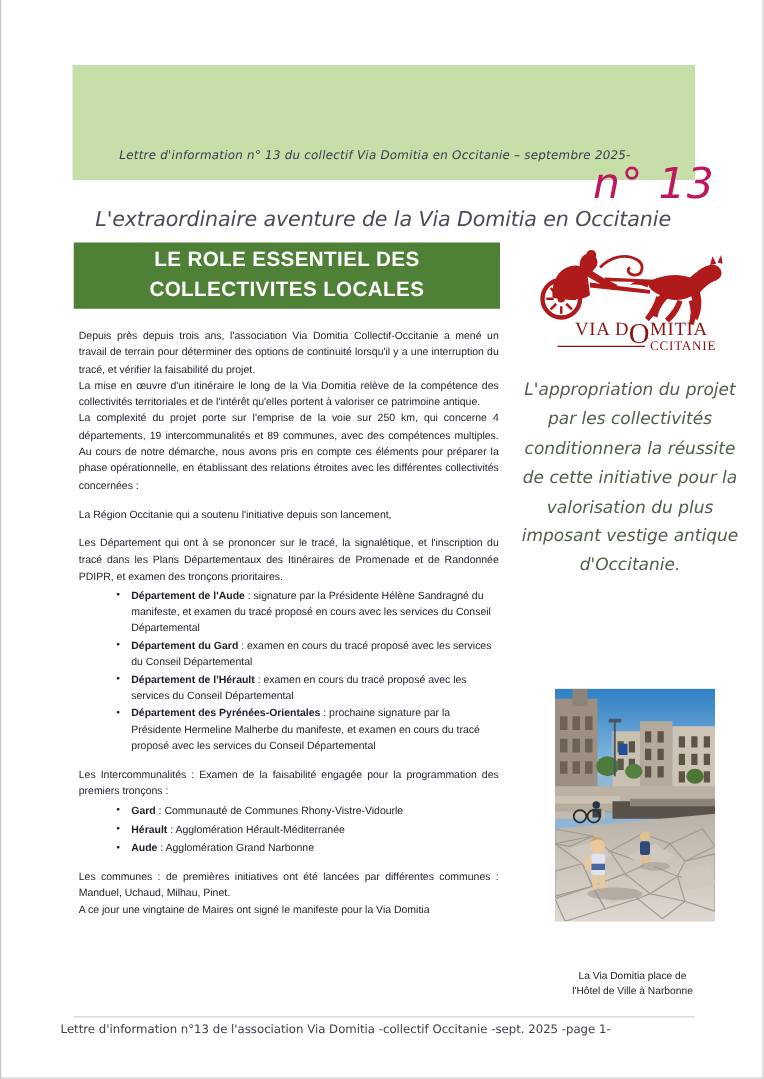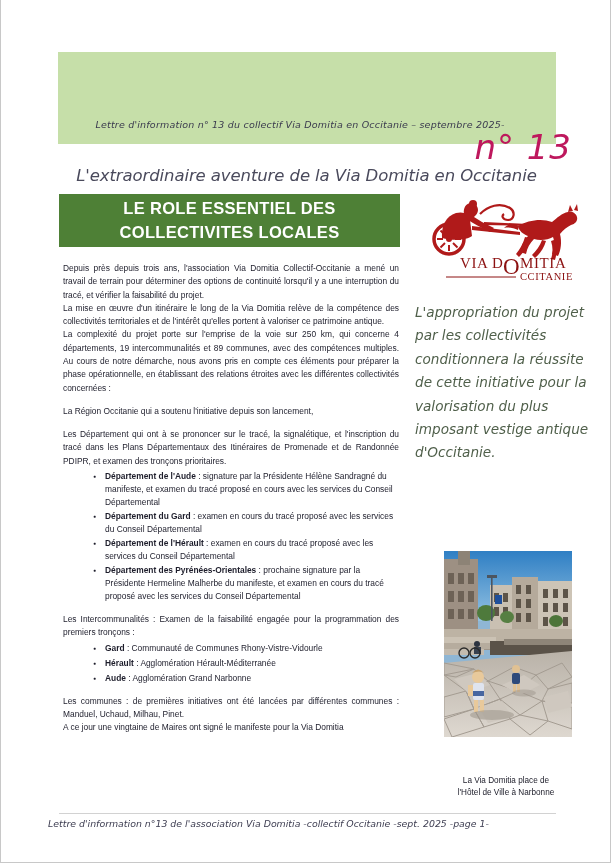--- a/index.html
+++ b/index.html
@@ -165,20 +165,21 @@
     position: relative;
     height: 88px;
   }
   .logo-wrap svg { display: block; }
 
   .quote {
     font-family: "DejaVu Sans", sans-serif;
     font-size: 13.6px;
     line-height: 1.72;
     color: #4f5f4a;
+    text-align: center;
     font-style: italic;
     padding: 0 4px;
     margin-top: 17px;
   }
 
   
   .photo-box {
     position: absolute;
     left: 443px;
     top: 551px;
@@ -212,21 +213,20 @@
   }
   .footer-text {
     position: absolute;
     left: 0;
     top: 818px;
     width: 535px;
     text-align: center;
     font-family: "DejaVu Sans", sans-serif;
     font-size: 9.4px;
     color: #3c3c50;
-    font-style: italic;
   }
 </style>
 </head>
 <body>
 
 <div class="page">
 
   <div class="masthead-band"></div>
   <div class="masthead-sub">Lettre d'information n° 13 du collectif Via Domitia en Occitanie – septembre  2025-</div>
   <div class="issue-number">n° 13</div>

